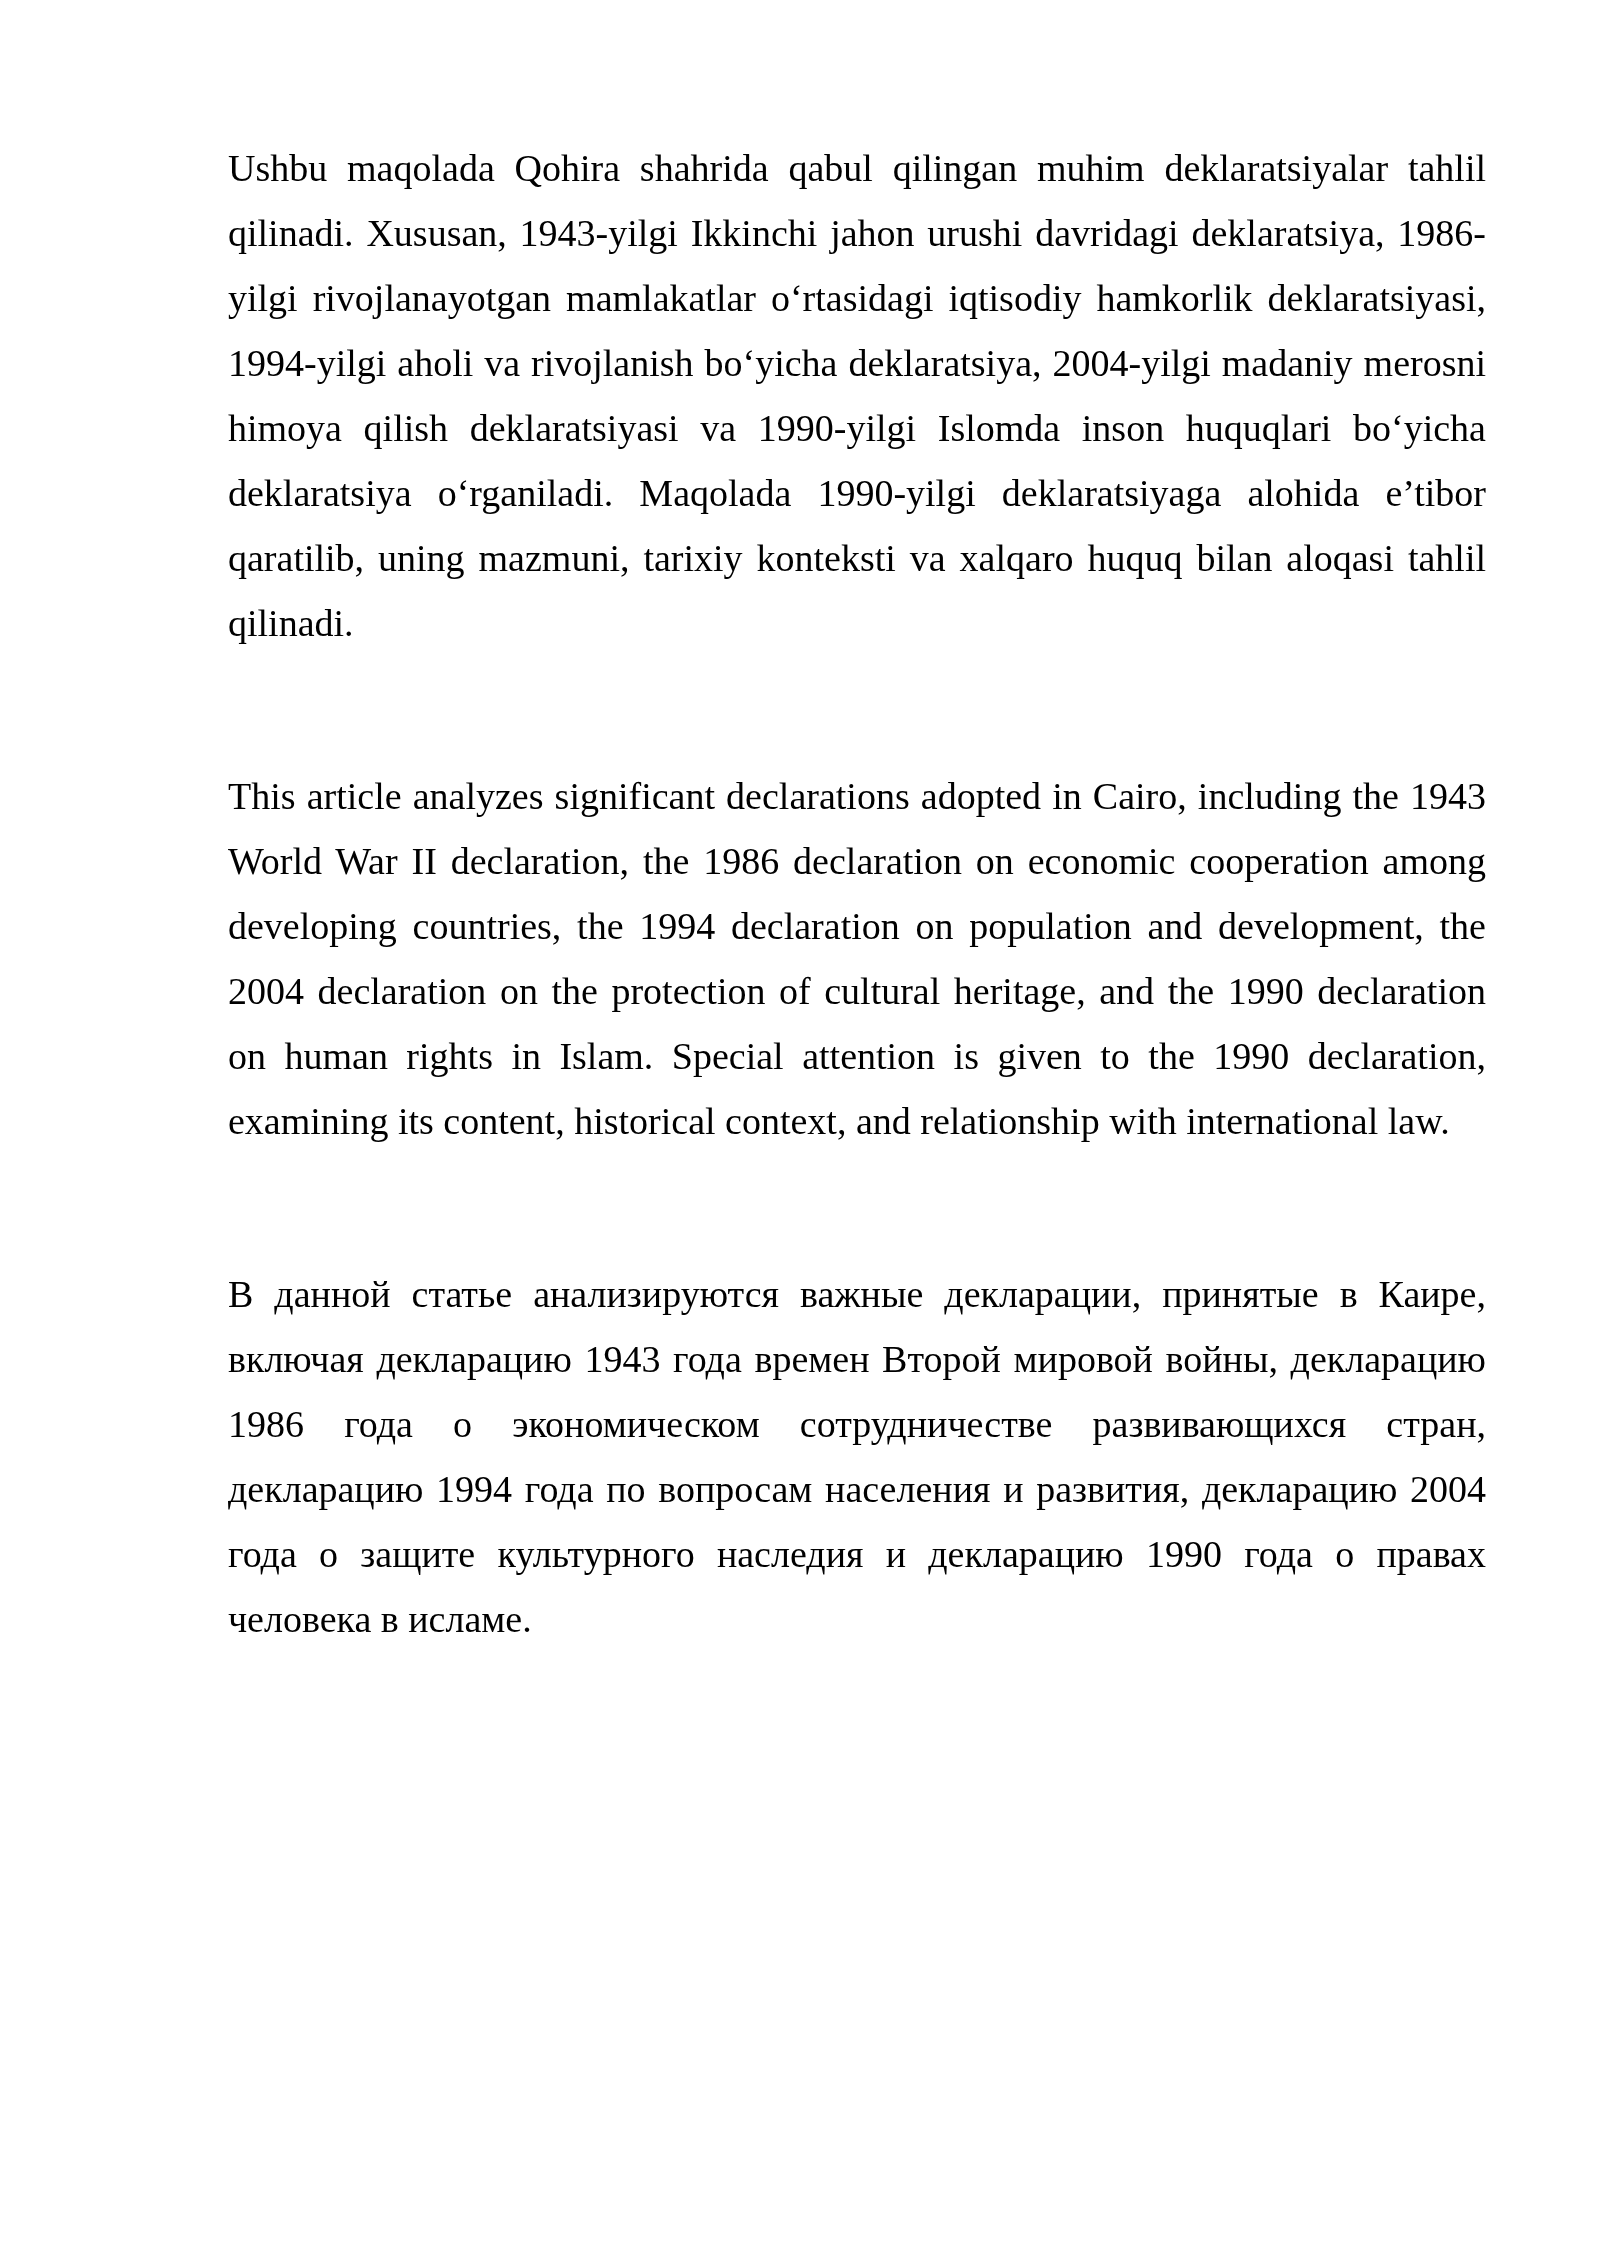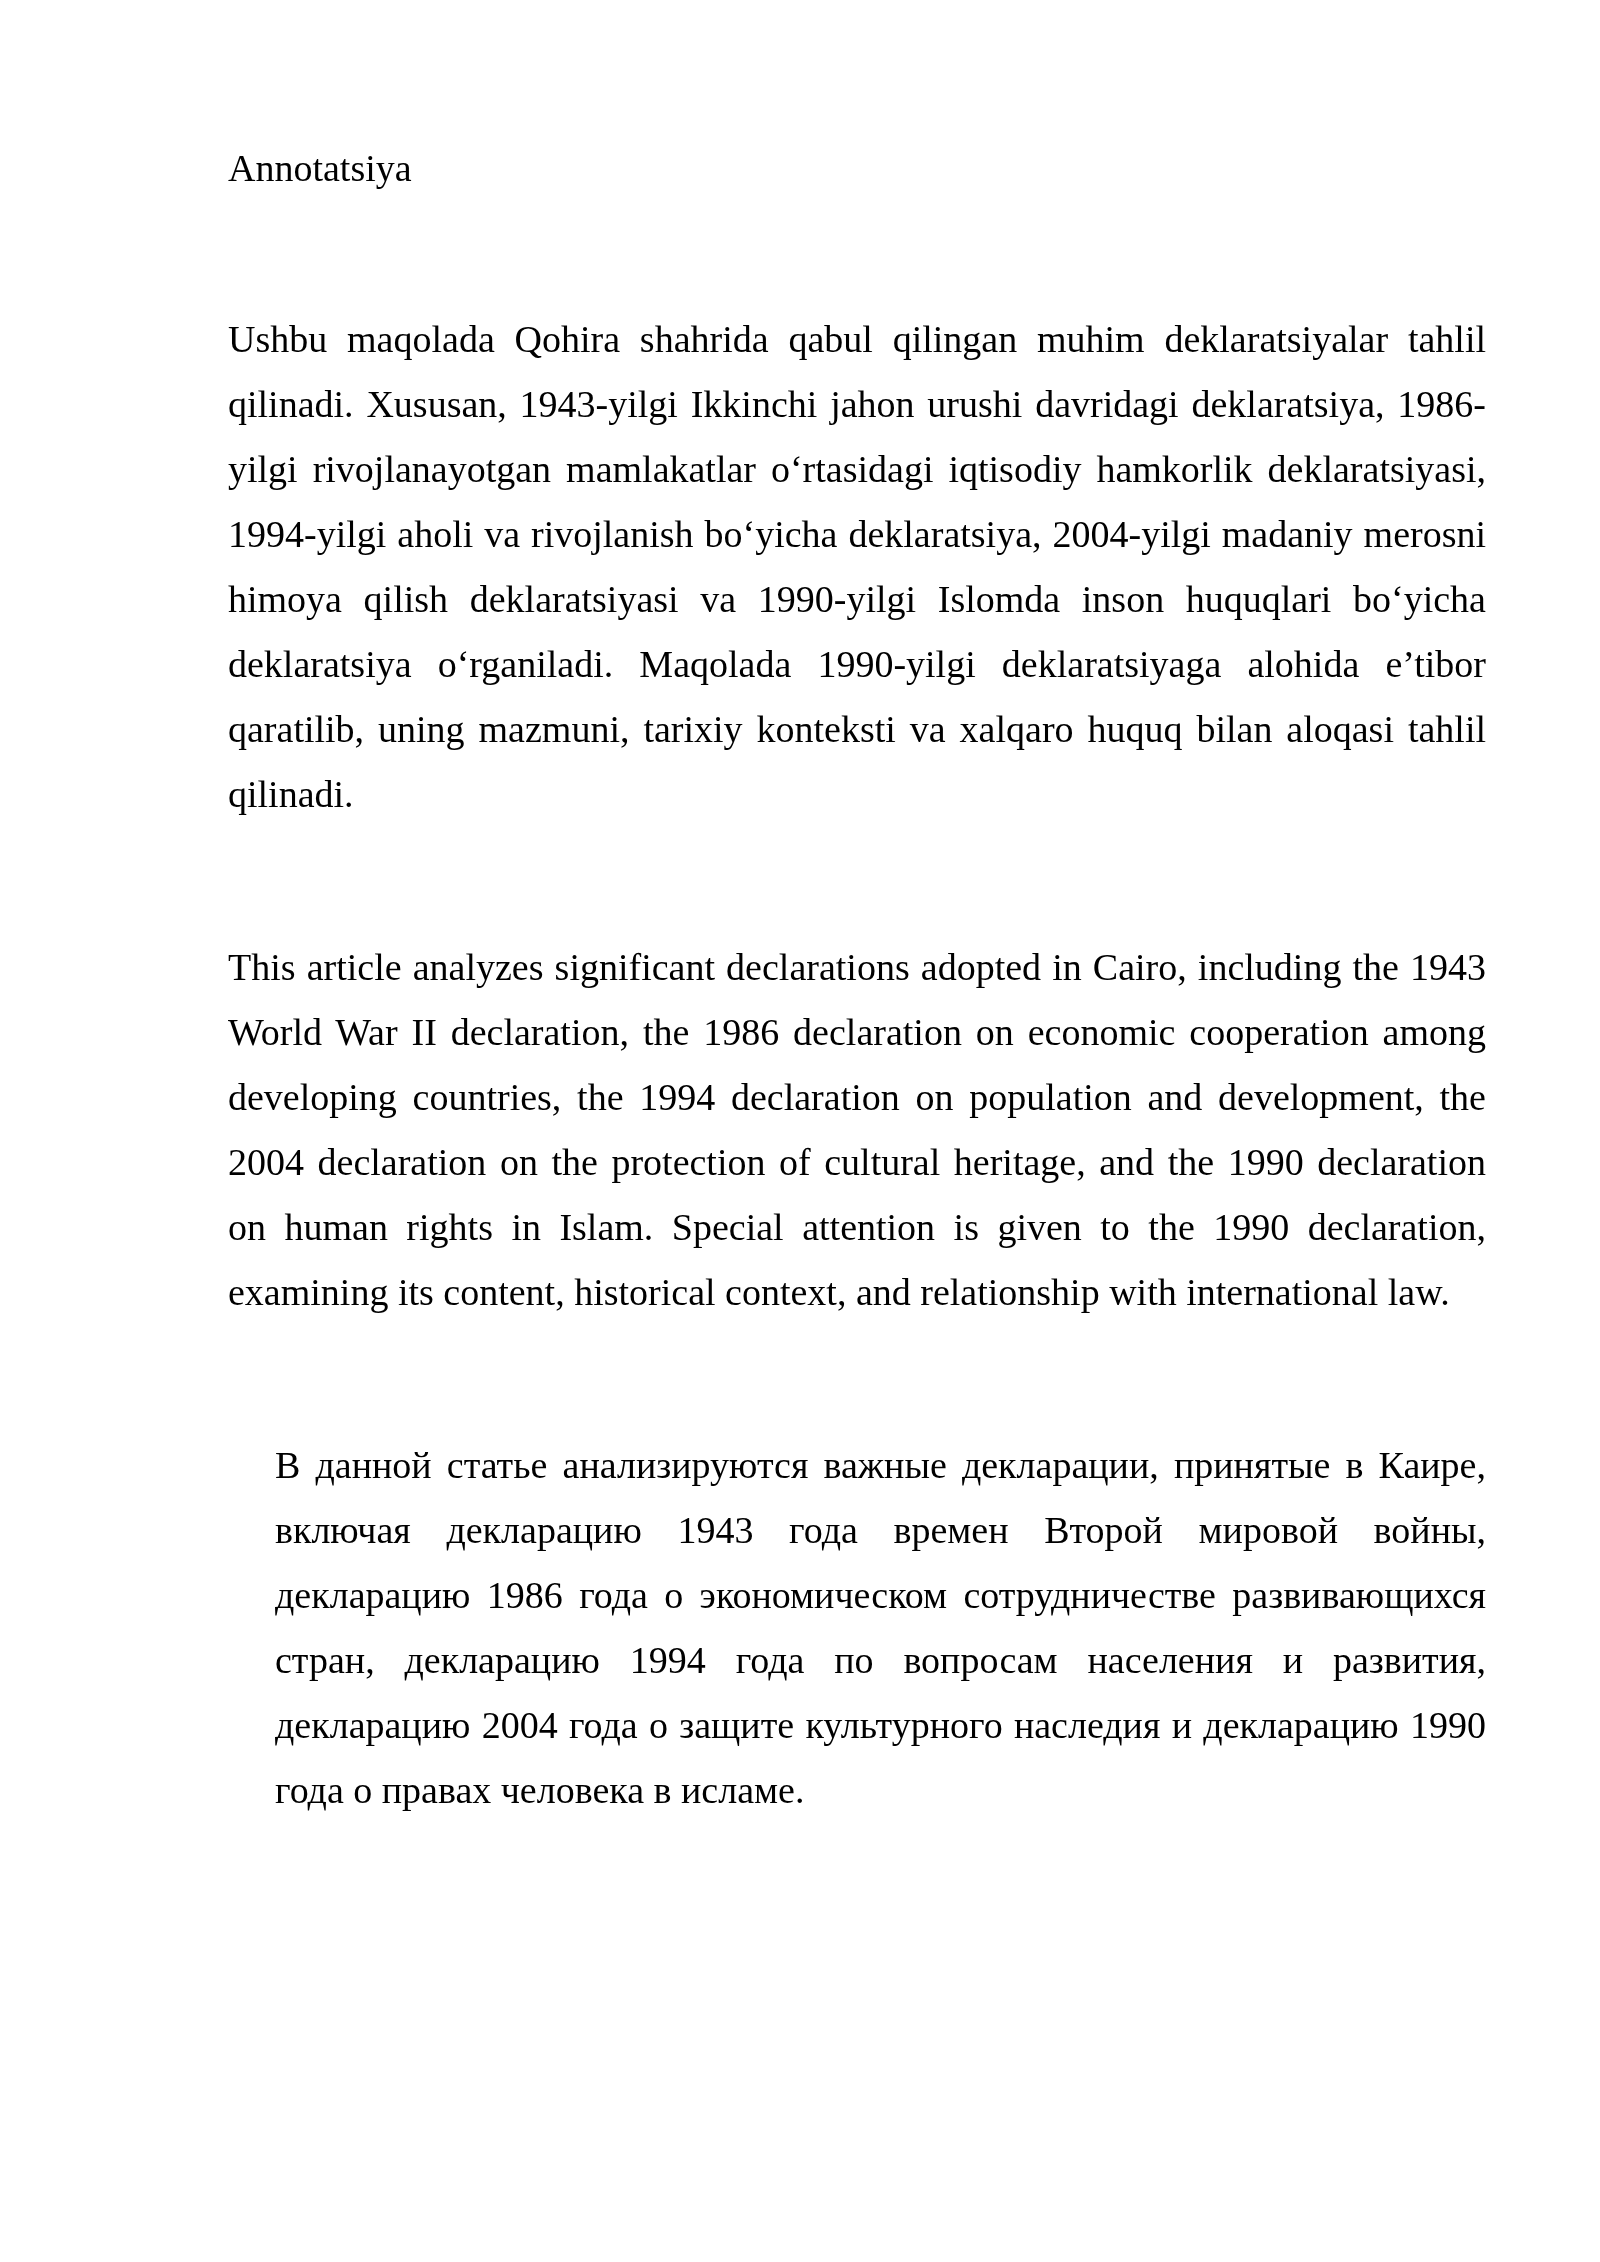--- a/index.html
+++ b/index.html
@@ -36,30 +36,28 @@
     margin-bottom: 26px !important;
     text-align: left;
   }
   .section-body {
     text-align: justify;
     margin-bottom: 108px !important;
     font-family: Liberation Serif, serif;
   }
   section:last-child .section-body {
     margin-bottom: 0 !important;
-    margin-left: 47px;
   }
 </style>
 </head>
 <body>
 
 <div class="page">
   <div class="content">
 
-    <p class="doc-title">Annotatsiya</p>
 
     <section>
       <p class="section-body">Ushbu maqolada Qohira shahrida qabul qilingan muhim deklaratsiyalar tahlil qilinadi. Xususan, 1943-yilgi Ikkinchi jahon urushi davridagi deklaratsiya, 1986-yilgi rivojlanayotgan mamlakatlar o‘rtasidagi iqtisodiy hamkorlik deklaratsiyasi, 1994-yilgi aholi va rivojlanish bo‘yicha deklaratsiya, 2004-yilgi madaniy merosni himoya qilish deklaratsiyasi va 1990-yilgi Islomda inson huquqlari bo‘yicha deklaratsiya o‘rganiladi. Maqolada 1990-yilgi deklaratsiyaga alohida e’tibor qaratilib, uning mazmuni, tarixiy konteksti va xalqaro huquq bilan aloqasi tahlil qilinadi.</p>
     </section>
 
     <section>
       <p class="section-body">This article analyzes significant declarations adopted in Cairo, including the 1943 World War II declaration, the 1986 declaration on economic cooperation among developing countries, the 1994 declaration on population and development, the 2004 declaration on the protection of cultural heritage, and the 1990 declaration on human rights in Islam. Special attention is given to the 1990 declaration, examining its content, historical context, and relationship with international law.</p>
     </section>
 
     <section>

